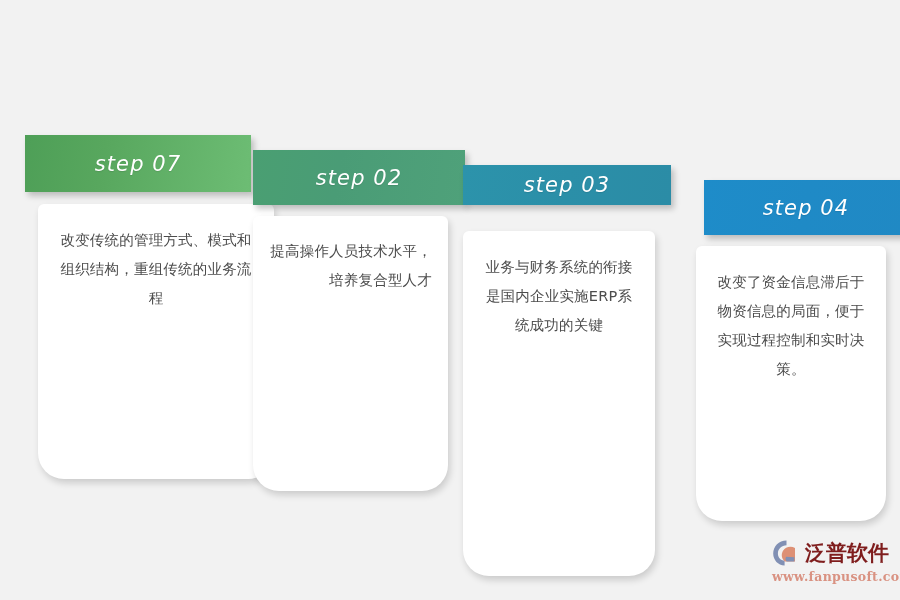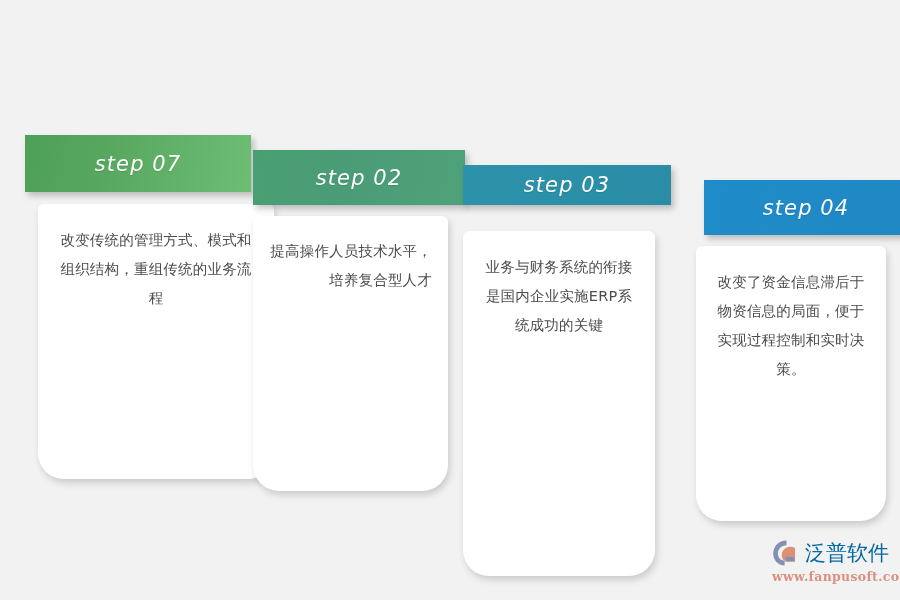--- a/index.html
+++ b/index.html
@@ -110,22 +110,22 @@
   }
   #logo-mark {
     width: 30px;
     height: 28px;
     flex: 0 0 auto;
     margin-right: 3px;
   }
   #logo-wordmark {
     font-family: "DejaVu Sans", sans-serif;
     font-size: 21px;
-    font-weight: normal;
-    color: #0369a1;
+    font-weight: bold;
+    color: #7f1d1d;
     letter-spacing: 0px;
     line-height: 28px;
     white-space: nowrap;
   }
   #logo-url {
     font-family: "DejaVu Serif", serif;
     font-size: 12.5px;
     font-weight: bold;
     color: #d99282;
     letter-spacing: 0.3px;

